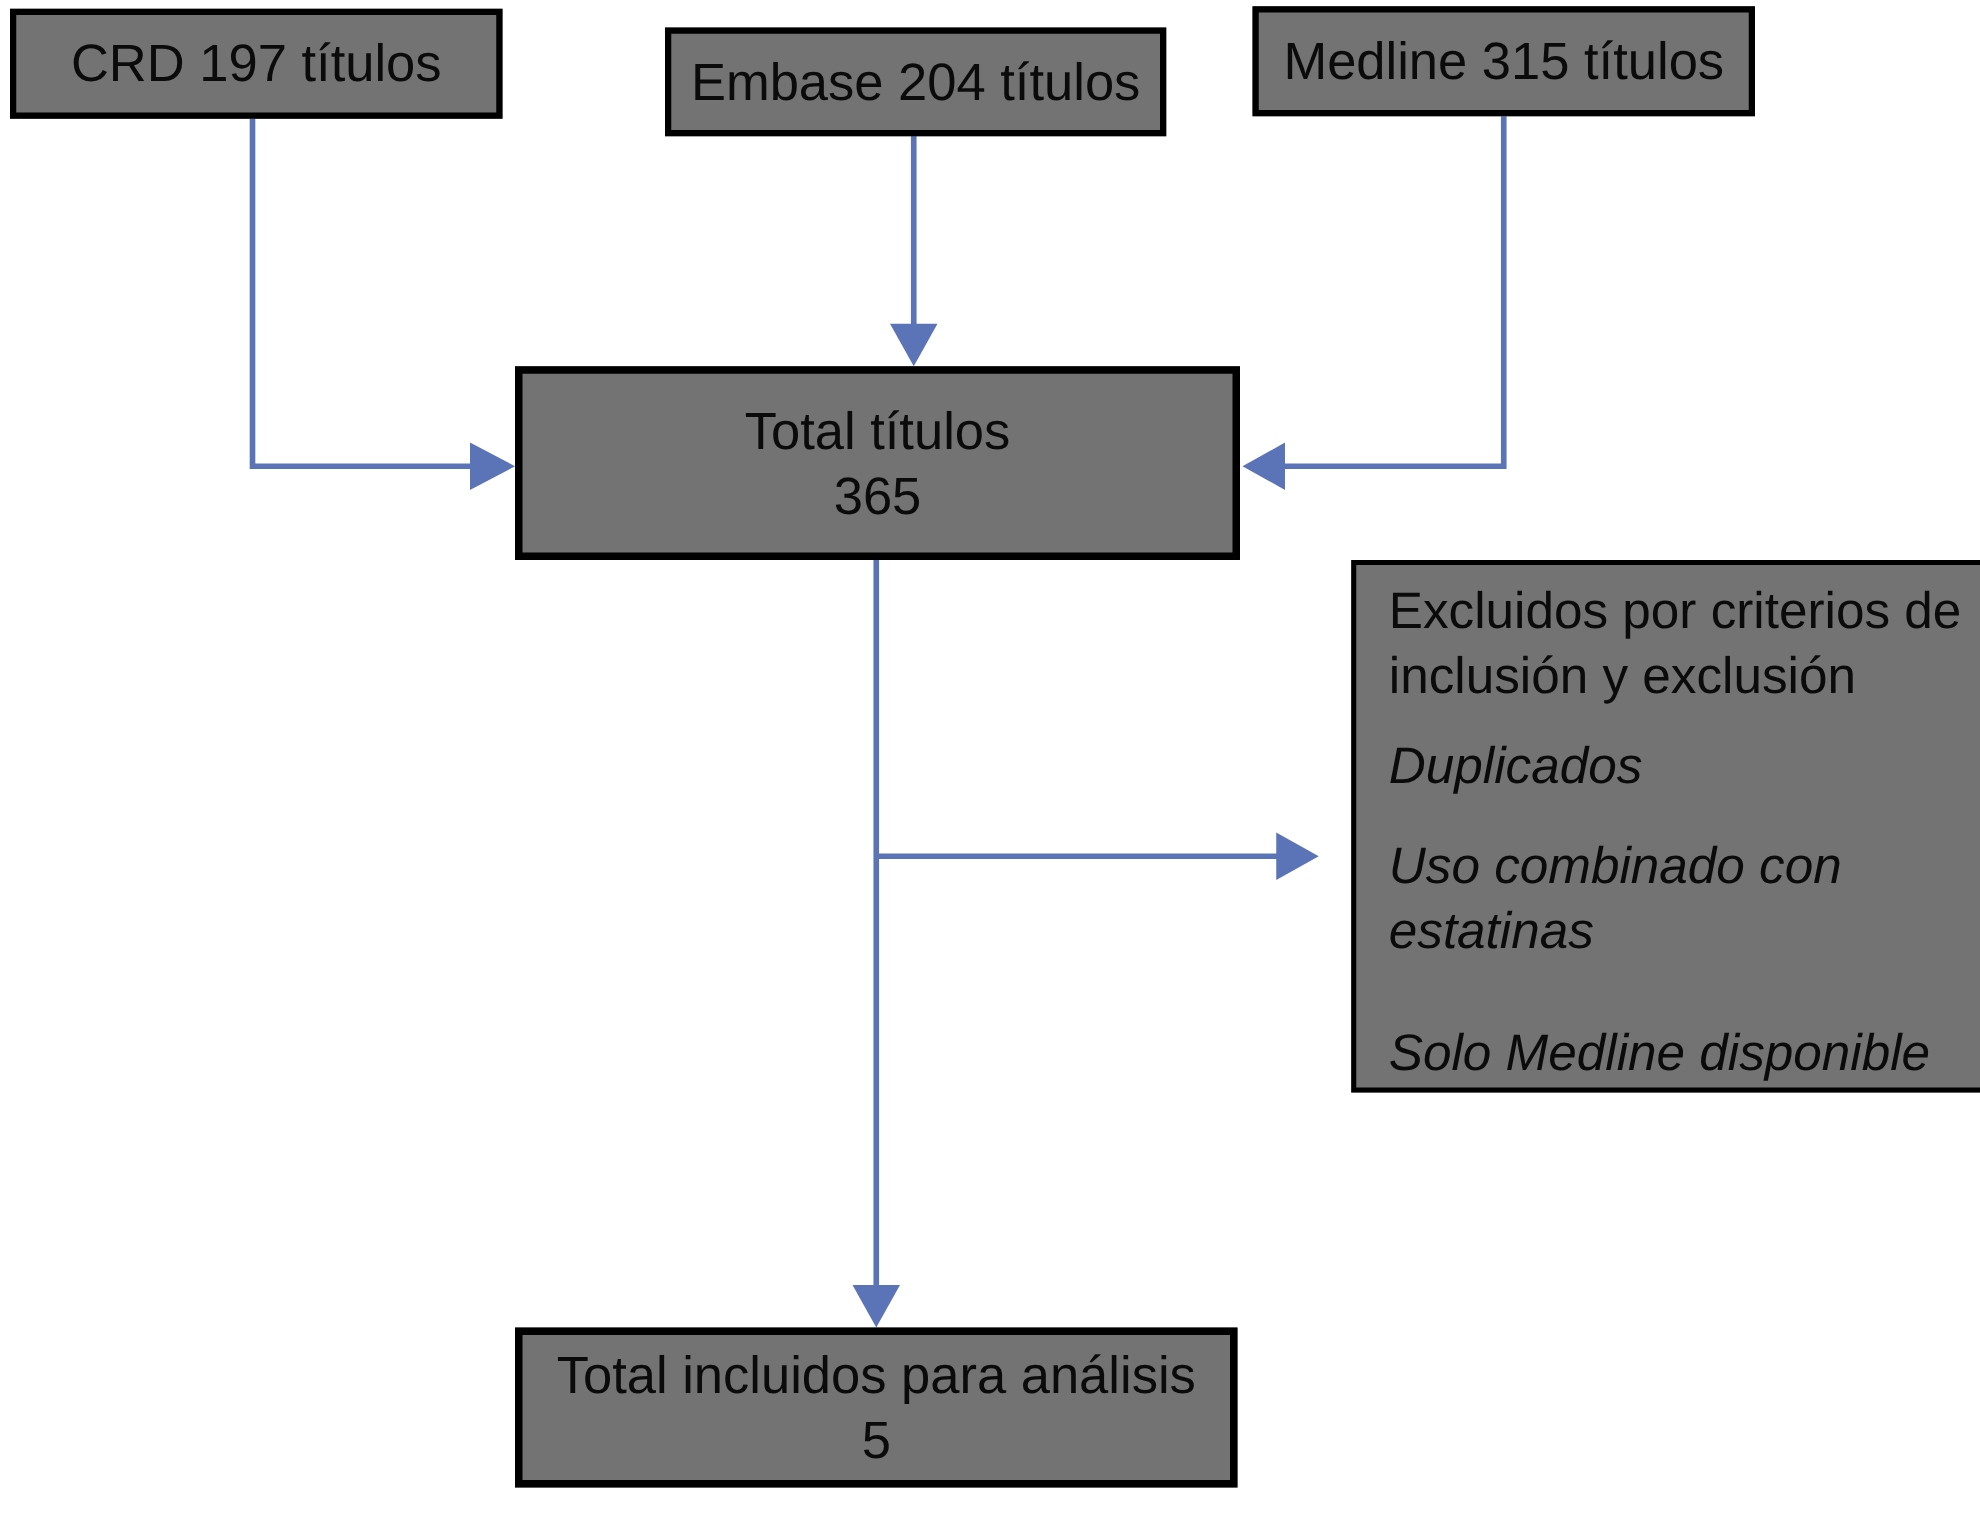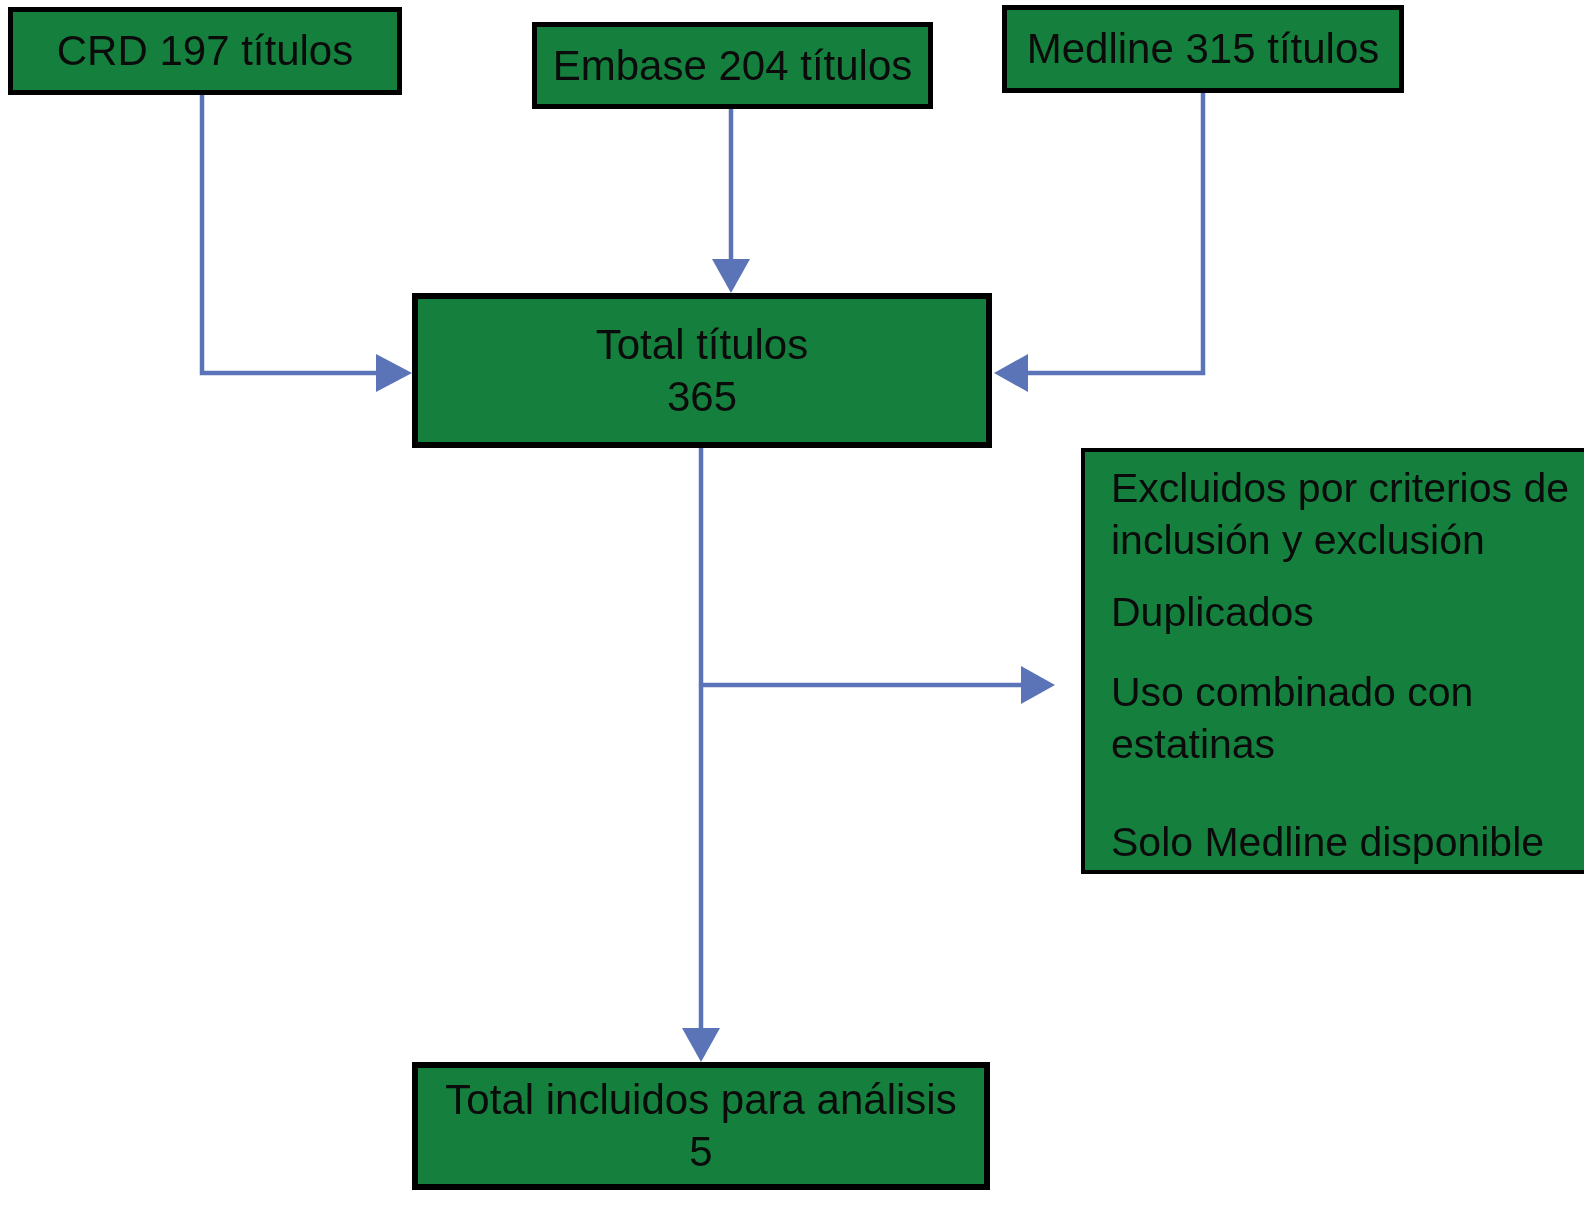--- a/index.html
+++ b/index.html
@@ -31,21 +31,21 @@
     fill:none;
     stroke:var(--arrow-color);
     stroke-width:4.5;
   }
   .head{
     fill:var(--arrow-color);
     stroke:none;
   }
   .box{
     position:absolute;
-    background:#15803d;
+    background:#737373;
     border:5px solid var(--border-color);
     box-sizing:border-box;
     display:flex;
     flex-direction:column;
     align-items:center;
     justify-content:center;
     text-align:center;
     font-size:42px;
     line-height:52px;
     color:#0b0b0b;
@@ -61,21 +61,21 @@
     align-items:flex-start;
     justify-content:flex-start;
     text-align:left;
     padding:10px 10px 10px 26px;
     font-size:41px;
     margin-left:24px;
   }
   .exc-item{
     white-space:pre-line;
   }
-  .exc-item + .exc-item{ margin-top:20px; }
+  .exc-item + .exc-item{ margin-top:20px;font-style:italic; }
   .exc-item.m3{ margin-top:28px; }
   .exc-item.m4{ margin-top:46px; }
   .box-line{ display:block; }
 </style>
 </head>
 <body>
 
 <div class="canvas">
 
   <svg class="connectors" viewBox="0 0 1584 1217" xmlns="http://www.w3.org/2000/svg">

